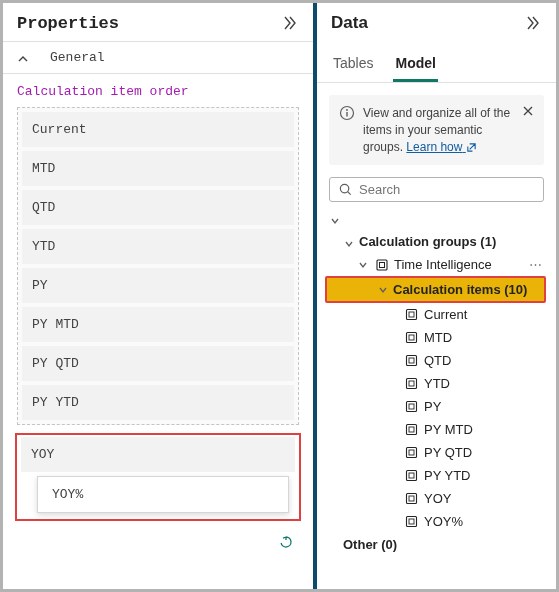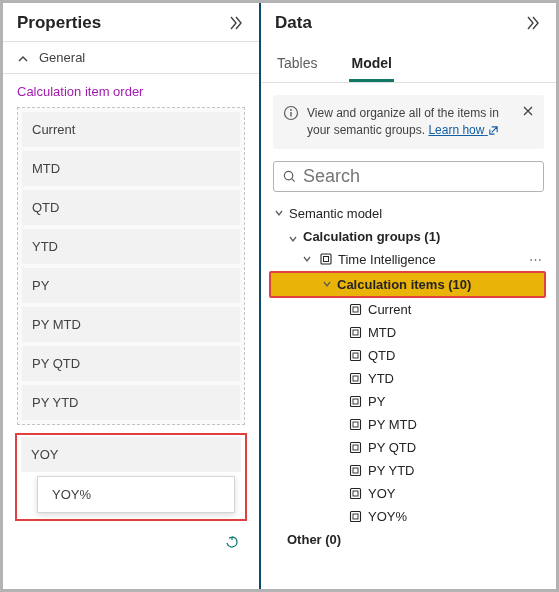--- a/index.html
+++ b/index.html
@@ -7,33 +7,33 @@
     font-family: "Segoe UI", -apple-system, sans-serif;
     font-size: 13px;
     color: #242424;
     background: #fff;
     width: 559px;
     height: 592px;
     overflow: hidden;
     border: 3px solid #b3b3b3;
   }
   .container { display: flex; width: 100%; height: 100%; }
-  .panel-left { width: 351px; border-right: 2px solid #0c4a6e; display: flex; flex-direction: column; }
+  .panel-left { width: 351px; border-right: 4px solid #0c4a6e; display: flex; flex-direction: column; font-family: Liberation Mono, monospace; }
   .panel-right { flex: 1; display: flex; flex-direction: column; }
 
   .panel-header {
     display: flex; justify-content: space-between; align-items: center;
     padding: 10px 14px 8px 14px;
     font-size: 17px; font-weight: 600;
   }
   .collapse-btn { cursor: pointer; color: #424242; padding: 2px; }
 
   .section-header {
     padding: 8px 14px;
-    display: flex; align-items: flex-end; gap: 10px;
+    display: flex; align-items: flex-end; gap: 21px;
     color: #424242; font-size: 13px;
     border-top: 1px solid #e0e0e0;
     border-bottom: 1px solid #e0e0e0;
   }
 
   .field-label { padding: 10px 14px 6px 14px; font-size: 13px; color: #a21caf; }
 
   .item-list {
     margin: 2px 14px 8px 14px;
     border: 1px dashed #c4c4c4;
@@ -77,21 +77,21 @@
 
   .reset-row {
     display: flex; justify-content: flex-end; align-items: center;
     gap: 6px;
     padding: 8px 20px;
     color: #0d7a6f; font-size: 13px;
     cursor: pointer;
   }
 
   .tabs {
-    display: flex; gap: 30px;
+    display: flex; gap: 18px;
     padding: 6px 14px 0 14px;
     border-bottom: 1px solid #e0e0e0;
   }
   .tab {
     padding: 8px 2px;
     font-size: 14px;
     color: #605e5c;
     cursor: pointer;
     border-bottom: 3px solid transparent;
   }
@@ -115,21 +115,21 @@
 
   .search-box {
     margin: 4px 12px 10px 12px;
     border: 1px solid #b3b3b3;
     border-radius: 3px;
     display: flex; align-items: center;
     padding: 4px 8px;
     gap: 6px;
   }
   .search-box input {
-    border: none; outline: none; font-size: 18px; flex: 1;
+    border: none; outline: none; font-size: 13px; flex: 1;
     background: transparent; color: #424242;
   }
 
   .tree { padding: 0 8px 8px 8px; font-size: 13px; }
   .tree-row {
     display: flex; align-items: center;
     padding: 4px 4px;
     gap: 4px;
     cursor: pointer;
   }
@@ -251,21 +251,20 @@
       <input placeholder="Search" style="">
     </div>
 
     <div class="tree">
       <div class="tree-row">
         <span class="chev">
             <svg width="10" height="10" viewBox="0 0 10 10">
               <path d="M2 3l3 4 3-4" stroke="#605e5c" stroke-width="1.3" fill="none"></path>
             </svg>
           </span>
-        <span class="tree-label">Semantic model</span>
       </div>
 
       <div class="tree-row indent-1">
         <span class="chev">
             <svg width="10" height="10" viewBox="0 0 10 10">
               <path d="M2 3l3 4 3-4" stroke="#605e5c" stroke-width="1.3" fill="none"></path>
             </svg>
           </span>
         <span class="tree-label" style="font-weight:600">Calculation groups (1)</span>
       </div>

